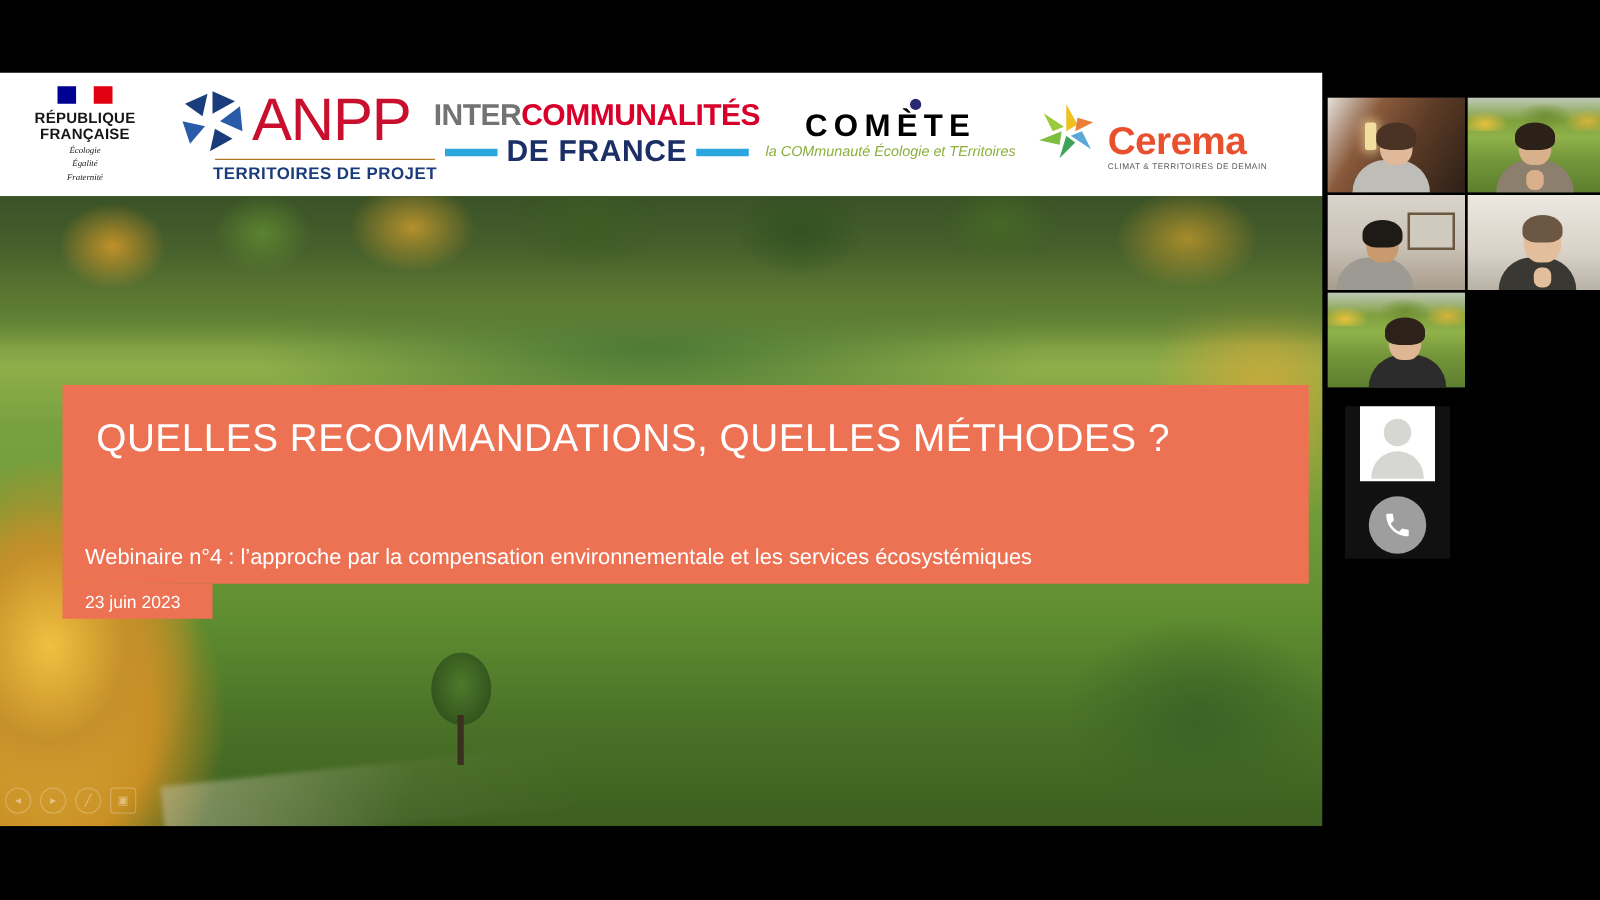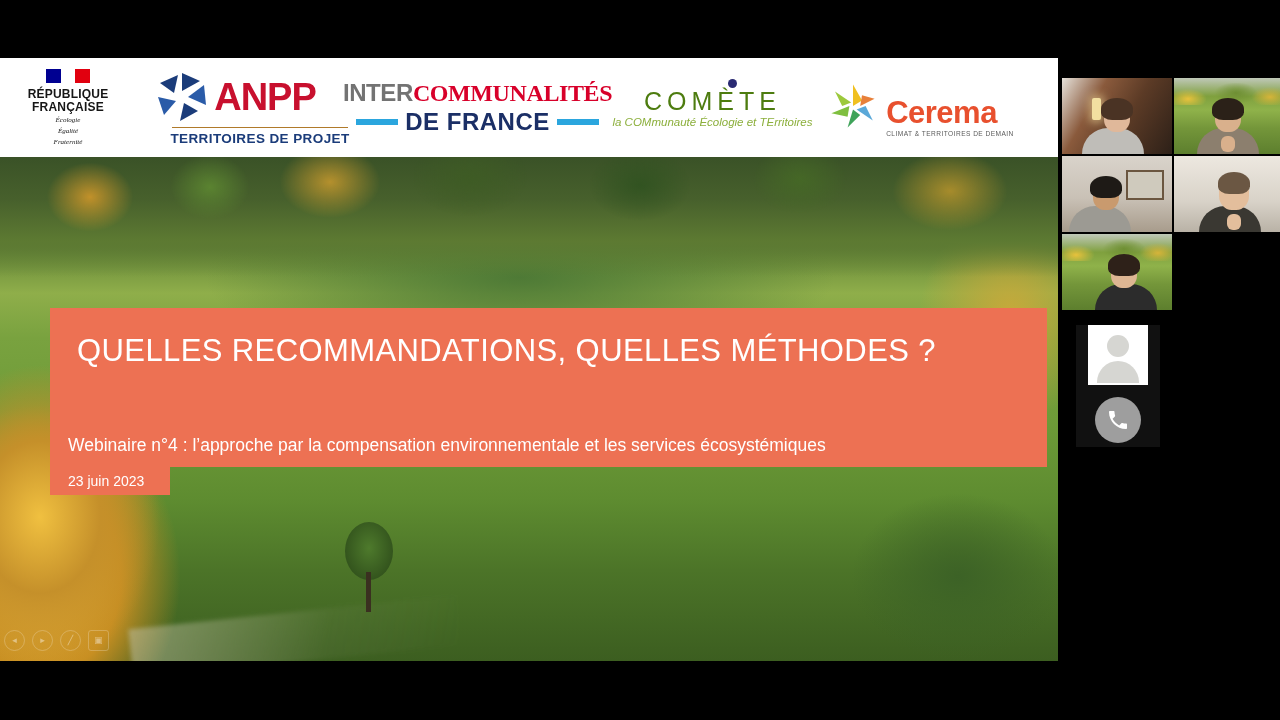--- a/index.html
+++ b/index.html
@@ -20,36 +20,36 @@
   .rf-flag i.b{background:#000091;}
   .rf-flag i.w{background:#fff;}
   .rf-flag i.r{background:#E1000F;}
   .rf-t1{font-size:12px;font-weight:bold;letter-spacing:.2px;color:#161616;line-height:12.5px;}
   .rf-t2{font-size:7px;font-style:italic;color:#161616;line-height:8px;margin-top:3px;font-family:"Liberation Serif",serif;}
 
   
   .anpp{width:230px;position:relative;flex-direction:column;}
   .anpp-row{display:flex;align-items:center;}
   .anpp-mark{position:relative;width:56px;height:56px;margin-right:4px;}
-  .anpp-word{font-size:38px;font-weight:bold;color:#C8102E;letter-spacing:-1px;line-height:44px;}
+  .anpp-word{font-size:48px;font-weight:normal;color:#C8102E;letter-spacing:-1px;line-height:44px;}
   .anpp-rule{width:176px;height:1.5px;background:#B07A2A;margin:2px 0 3px 50px;}
   .anpp-sub{font-size:13.5px;font-weight:bold;color:#1B3C7A;letter-spacing:.4px;margin-left:50px;}
 
   
   .inter{width:255px;flex-direction:column;align-items:center;}
   .inter-l1{font-size:24px;font-weight:bold;letter-spacing:-.4px;line-height:26px;}
   .inter-l1 .a{color:#737373;}
-  .inter-l1 .b{color:#D8002A;font-family:Liberation Serif, serif;}
+  .inter-l1 .b{color:#D8002A;}
   .inter-l2{display:flex;align-items:center;gap:7px;margin-top:2px;}
   .inter-bar{width:42px;height:6px;background:#2BA6DE;}
   .inter-de{font-size:24px;font-weight:bold;color:#1B2F66;letter-spacing:.5px;}
 
   
   .comete{width:215px;flex-direction:column;align-items:center;}
-  .comete-w{position:relative;font-size:25px;font-weight:normal;color:#4d7c0f;letter-spacing:5px;line-height:27px;}
+  .comete-w{position:relative;font-size:25px;font-weight:bold;color:#000000;letter-spacing:5px;line-height:27px;}
   .comete-dot{position:absolute;left:84px;top:-9px;width:9px;height:9px;border-radius:50%;background:#2A2A72;}
   .comete-sub{font-size:11.5px;font-style:italic;color:#8CAF3C;margin-top:1px;white-space:nowrap;}
 
   
   .cerema{width:200px;}
   .cerema-in{display:flex;align-items:flex-end;gap:6px;}
   .cerema-txt{display:flex;flex-direction:column;}
   .cerema-w{font-size:31px;font-weight:bold;color:#E8502E;line-height:32px;letter-spacing:-.5px;}
   .cerema-sub{font-size:6.6px;color:#5A5A5A;letter-spacing:.45px;margin-top:1px;}
 

